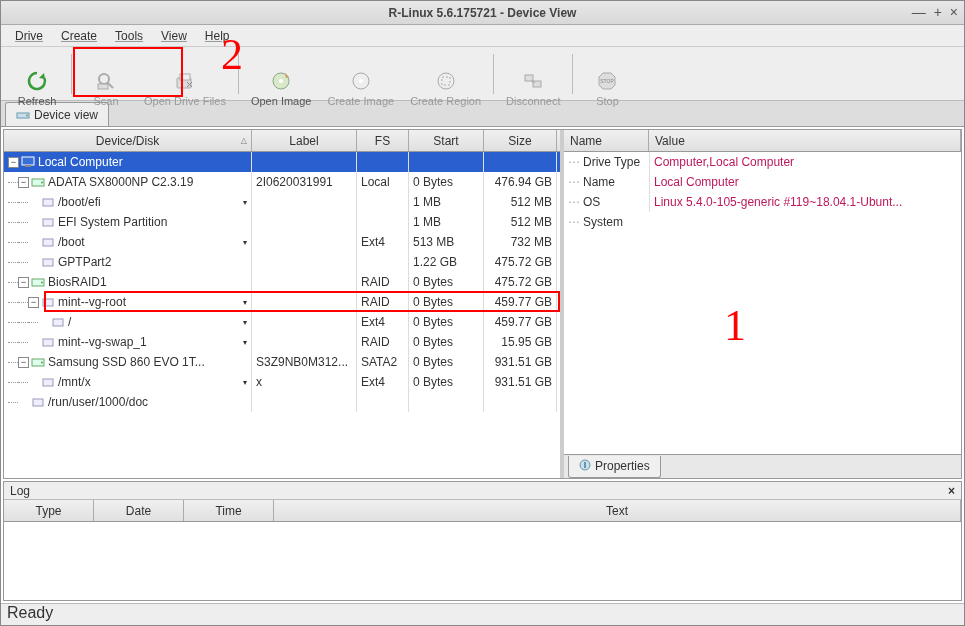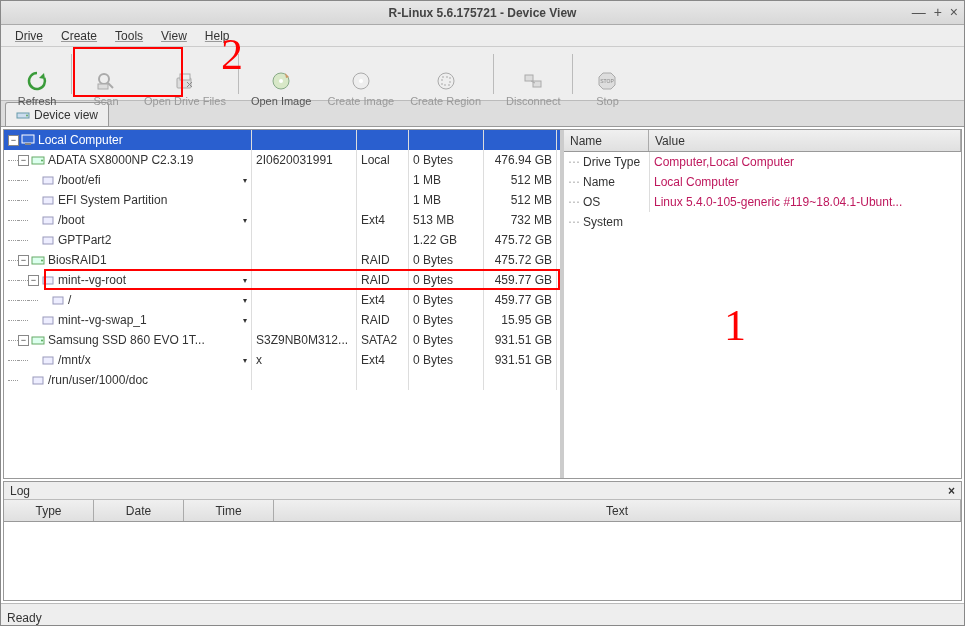--- a/index.html
+++ b/index.html
@@ -46,21 +46,21 @@
 .hdr-value { flex: 1; }
 .prop-row { display: flex; height: 20px; font-size: 12px; }
 .prop-row .pname { width: 85px; padding: 2px 4px; color: #333; display: flex; align-items: center; }
 .prop-row .pvalue { flex: 1; padding: 2px 4px; color: #be185d; border-left: 1px solid #ddd; display: flex; align-items: center; overflow: hidden; white-space: nowrap; }
 .prop-tab-row { height: 24px; border-top: 1px solid #999; display: flex; align-items: center; background: #e8e8e8; padding-left: 4px; }
 .prop-tab { height: 22px; display: flex; align-items: center; gap: 4px; padding: 0 10px; background: #f0f0f0; border: 1px solid #999; border-top: none; border-radius: 0 0 3px 3px; cursor: pointer; }
 .log-panel { height: 120px; border: 1px solid #999; margin: 0 2px 2px 2px; display: flex; flex-direction: column; background: #fff; }
 .log-title { height: 18px; background: #eee; display: flex; align-items: center; justify-content: space-between; padding: 0 6px; border-bottom: 1px solid #bbb; font-size: 12px; }
 .log-header { display: flex; height: 22px; background: linear-gradient(#f0f0f0,#e0e0e0); border-bottom: 1px solid #999; }
 .log-header .hcell { border-right: 1px solid #aaa; display: flex; align-items: center; justify-content: center; }
-.statusbar { height: 22px; background: #eee; border-top: 1px solid #bbb; display: flex; align-items: flex-end; padding: 0 6px; font-size: 12px; }
+.statusbar { height: 22px; background: #eee; border-top: 1px solid #bbb; display: flex; align-items: flex-start; padding: 0 6px; font-size: 16px; }
 .big-red { position: absolute; color: red; font-size: 44px; font-family: serif; pointer-events: none; }
 .menu-arrow { font-size: 8px; color: #333; margin-left: -2px; }
 .sort-ind { font-size: 8px; color: #777; position: absolute; right: 4px; }
 </style>
 </head>
 <body>
 
 <div class="titlebar">
   <span class="titlebar-title">R-Linux 5.6.175721 - Device View</span>
   <div class="titlebar-controls">
@@ -169,20 +169,30 @@
           <rect x="1" y="7" width="12" height="5" fill="#cde" stroke="#69a"></rect>
           <circle cx="11" cy="9.5" r="1" fill="#6a6"></circle>
         </svg></span>
     <span>Device view</span>
   </div>
 </div>
 
 <div class="main-split" style="position:relative;">
 
   <div class="left-pane">
+    <div class="grid-header">
+      <div class="hcell hdr-device">
+          <span>Device/Disk</span>
+          <span class="sort-ind">△</span>
+        </div>
+      <div class="hcell hdr-label">Label</div>
+      <div class="hcell hdr-fs">FS</div>
+      <div class="hcell hdr-start">Start</div>
+      <div class="hcell hdr-size">Size</div>
+    </div>
     <div class="grid-body" id="tree-body" style="position:relative;">
 
     <div class="tree-row selected">
           <div class="cell c-device" style="position: relative; padding-left: 4px;">
             <span class="expander">−</span>
             <span class="drive-ico"><svg width="14" height="12" viewBox="0 0 14 12">
                 <rect x="1" y="1" width="12" height="8" fill="#3a6fd8" stroke="#fff"></rect>
                 <rect x="4" y="9" width="6" height="2" fill="#888"></rect>
               </svg></span>
             <span>Local Computer</span>
@@ -397,20 +407,29 @@
           <div class="pvalue">Local Computer</div>
         </div>
         <div class="prop-row">
           <div class="pname"><span style="color:#aaa;margin-right:3px;">⋯</span>OS</div>
           <div class="pvalue">Linux 5.4.0-105-generic #119~18.04.1-Ubunt...</div>
         </div>
         <div class="prop-row">
           <div class="pname"><span style="color:#aaa;margin-right:3px;">⋯</span>System</div>
         </div>
       </div>
+    <div class="prop-tab-row">
+      <div class="prop-tab">
+        <span><svg width="12" height="12" viewBox="0 0 12 12">
+              <circle cx="6" cy="6" r="5" fill="#cde" stroke="#69a"></circle>
+              <rect x="5" y="3" width="2" height="6" fill="#69a"></rect>
+            </svg></span>
+        <span>Properties</span>
+      </div>
+    </div>
     <span class="big-red" style="left:160px; top:170px;">1</span>
   </div>
 </div>
 
 <div class="log-panel">
   <div class="log-title">
     <span>Log</span>
     <span style="font-weight:bold; cursor:pointer;">×</span>
   </div>
   <div class="log-header">

